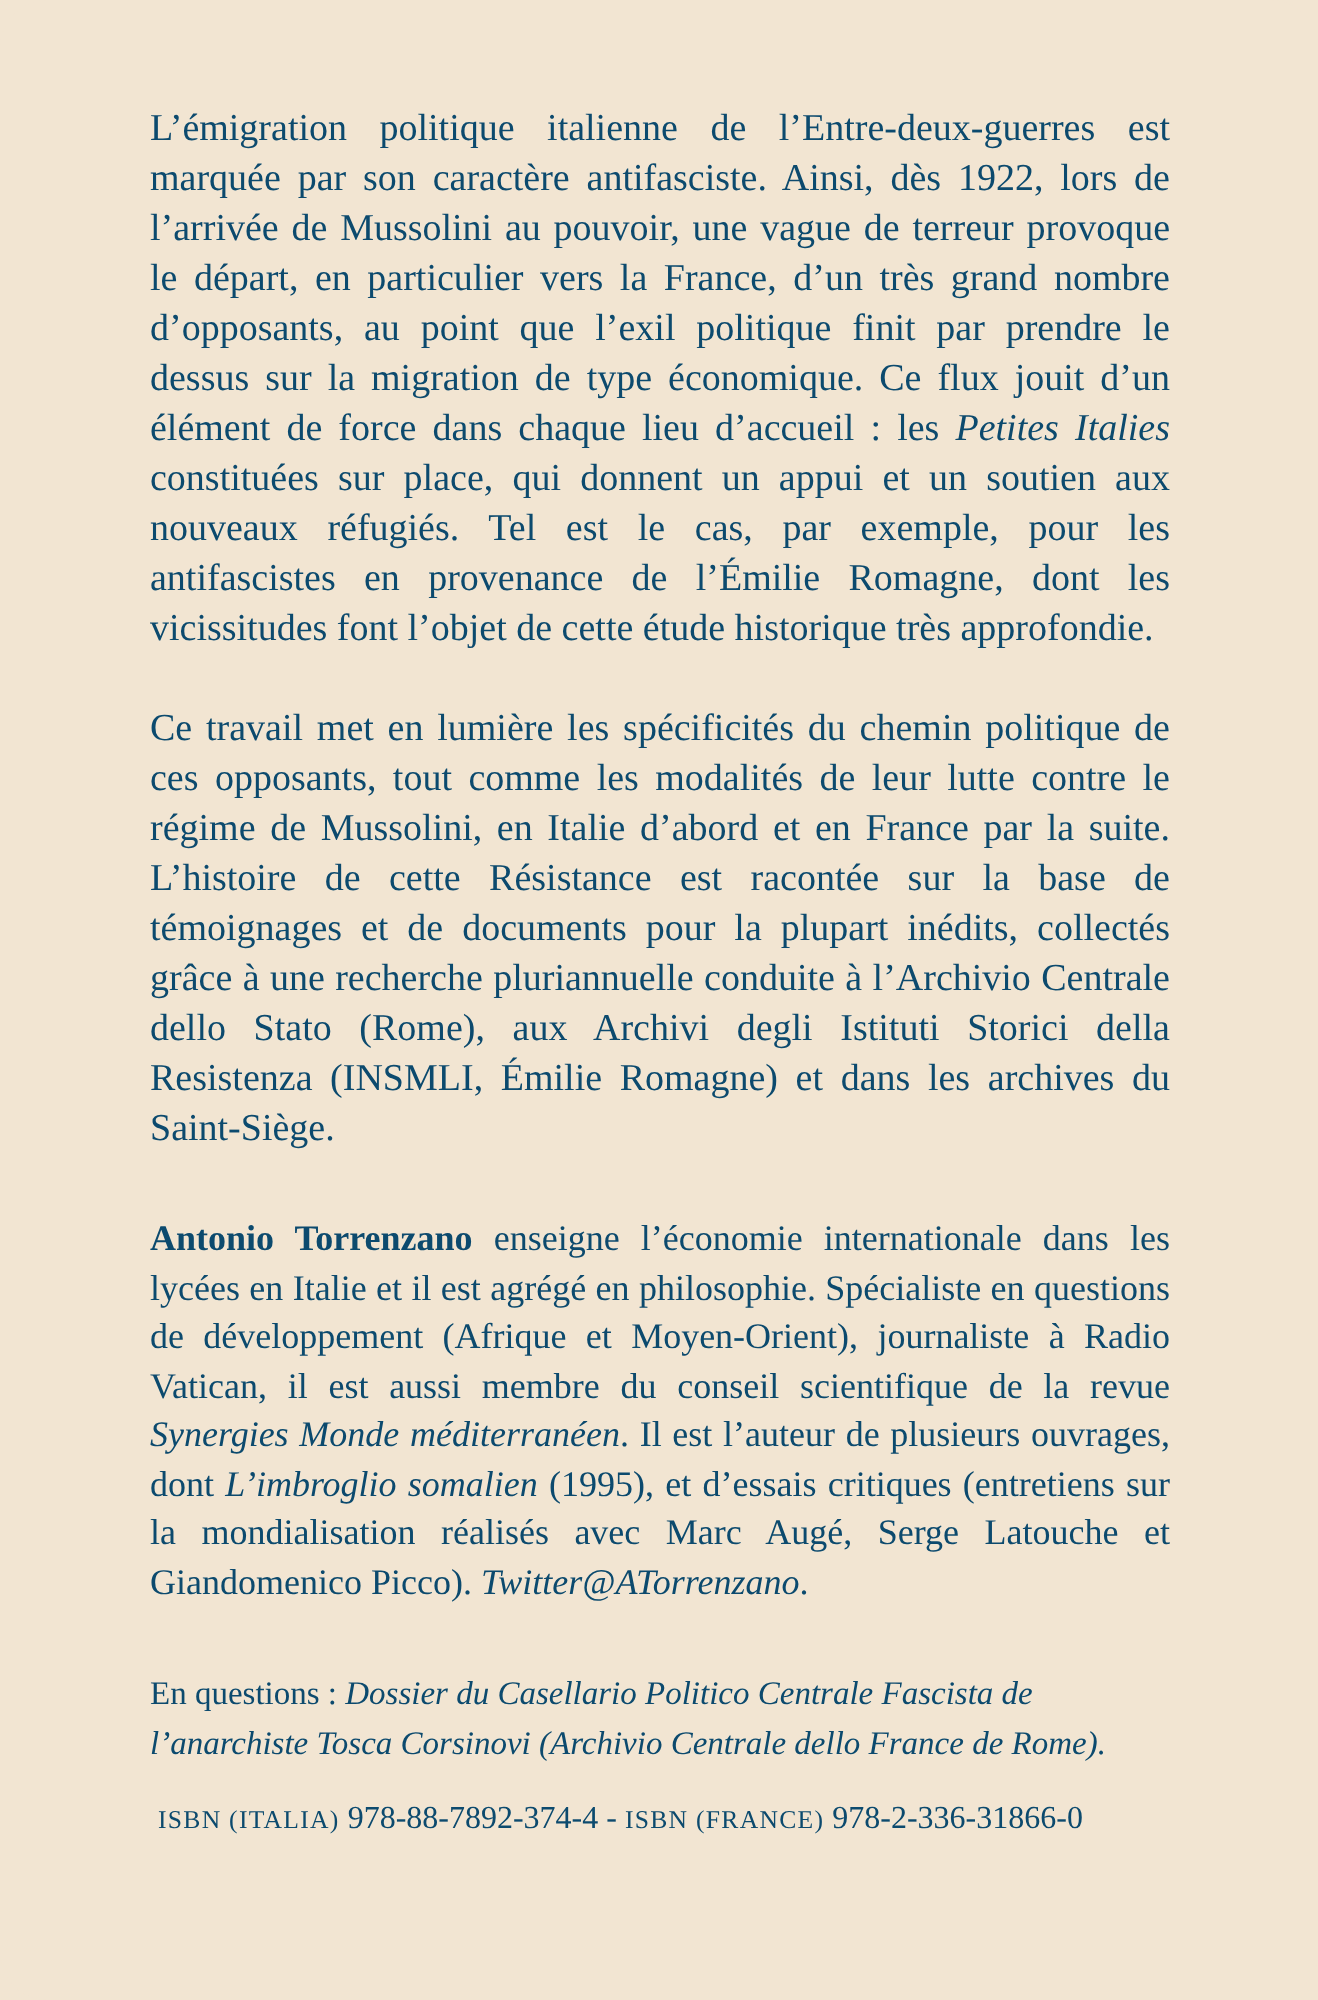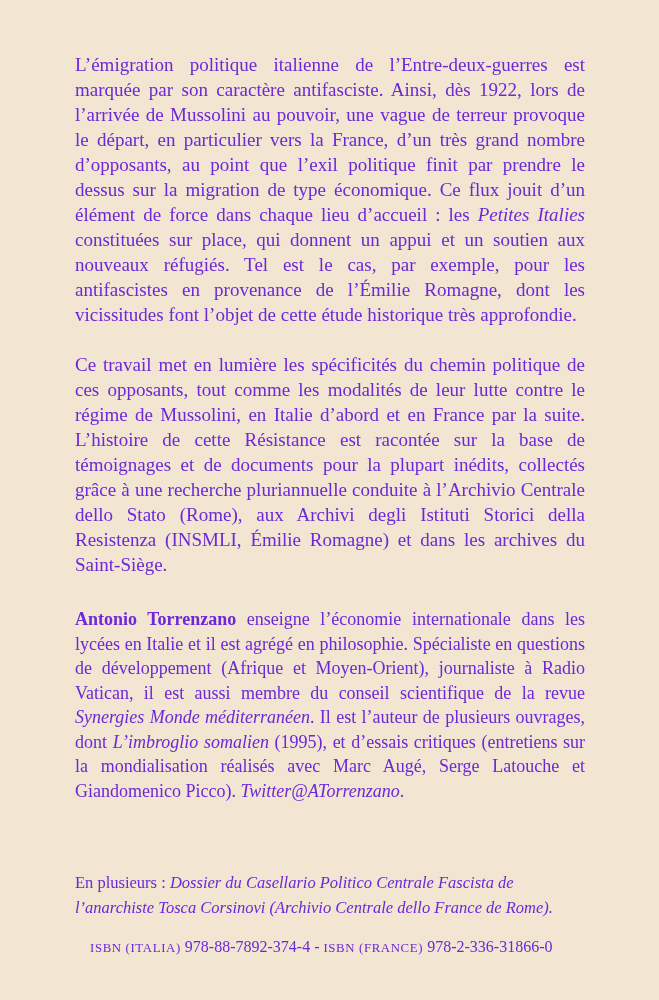--- a/index.html
+++ b/index.html
@@ -10,56 +10,56 @@
   .page {
     position: relative;
     width: 659px;
     height: 1000px;
     margin: 0 auto;
     background: #f2e5d2;
     box-sizing: border-box;
     padding: 52px 74px 0 75px;
     overflow: hidden;
     font-family: "Liberation Serif", "DejaVu Serif", serif;
-    color: #6d28d9;
+    color: #0c4a6e;
     -webkit-hyphens: auto;
     hyphens: auto;
     border-radius: 24px;
   }
   p { margin: 0; }
   .synopsis-para {
     font-size: 19px;
     line-height: 25px;
     text-align: justify;
     margin: 0 0 25px 0;
   }
   .synopsis-para.last {
     margin-bottom: 30px;
   }
   .bio-para {
     font-size: 18px;
     line-height: 24.5px;
     text-align: justify;
-    margin: 0 0 68px 0;
+    margin: 0 0 32px 0;
   }
   .credit-para {
     font-size: 16.5px;
     line-height: 24.5px;
     text-align: left;
     margin: 0 0 14px 0;
   }
   .price-line {
     font-size: 16px;
     line-height: 23px;
     margin: 0;
   }
   .isbn-line {
     font-size: 16px;
     line-height: 24px;
-    margin: 15px;
+    margin: 4px;
   }
   .italic { font-style: italic; }
   .bold   { font-weight: bold; }
   .sc {
     font-size: 0.8em;
     letter-spacing: 0.05em;
   }
 </style>
 </head>
 <body>
@@ -67,18 +67,18 @@
 <div class="page">
 
   <div>
     <p class="synopsis-para"><span>L’émigration politique italienne de l’Entre-deux-guerres est marquée par son caractère antifasciste. Ainsi, dès 1922, lors de l’arrivée de Mussolini au pouvoir, une vague de terreur provoque le départ, en particulier vers la France, d’un très grand nombre d’opposants, au point que l’exil politique finit par prendre le dessus sur la migration de type économique. Ce flux jouit d’un élément de force dans chaque lieu d’accueil : les </span><span class="italic">Petites Italies</span><span> constituées sur place, qui donnent un appui et un soutien aux nouveaux réfugiés. Tel est le cas, par exemple, pour les antifascistes en provenance de l’Émilie Romagne, dont les vicissitudes font l’objet de cette étude historique très approfondie.</span></p>
 
     <p class="synopsis-para last"><span>Ce travail met en lumière les spécificités du chemin politique de ces opposants, tout comme les modalités de leur lutte contre le régime de Mussolini, en Italie d’abord et en France par la suite. L’histoire de cette Résistance est racontée sur la base de témoignages et de documents pour la plupart inédits, collectés grâce à une recherche pluriannuelle conduite à l’Archivio Centrale dello Stato (Rome), aux Archivi degli Istituti Storici della Resistenza (INSMLI, Émilie Romagne) et dans les archives du Saint-Siège.</span></p>
   </div>
 
   <p class="bio-para"><span class="bold">Antonio Torrenzano</span><span> enseigne l’économie internationale dans les lycées en Italie et il est agrégé en philosophie. Spécialiste en questions de développement (Afrique et Moyen-Orient), journaliste à Radio Vatican, il est aussi membre du conseil scientifique de la revue </span><span class="italic">Synergies Monde méditerranéen</span><span>. Il est l’auteur de plusieurs ouvrages, dont </span><span class="italic">L’imbroglio somalien</span><span> (1995), et d’essais critiques (entretiens sur la mondialisation réalisés avec Marc Augé, Serge Latouche et Giandomenico Picco). </span><span class="italic">Twitter@ATorrenzano</span><span>.</span></p>
 
-  <p class="credit-para"><span>En plusieurs : </span><span class="italic">Dossier du Casellario Politico Centrale Fascista de l’anarchiste Tosca Corsinovi (Archivio Centrale dello France de Rome).</span></p>
+  <p class="credit-para"><span>En questions : </span><span class="italic">Dossier du Casellario Politico Centrale Fascista de l’anarchiste Tosca Corsinovi (Archivio Centrale dello France de Rome).</span></p>
 
 
   <p class="isbn-line"><span class="sc">ISBN (ITALIA)</span><span> 978-88-7892-374-4  -  </span><span class="sc">ISBN (FRANCE)</span><span> 978-2-336-31866-0</span></p>
 
 </div>
 
 </body></html>

